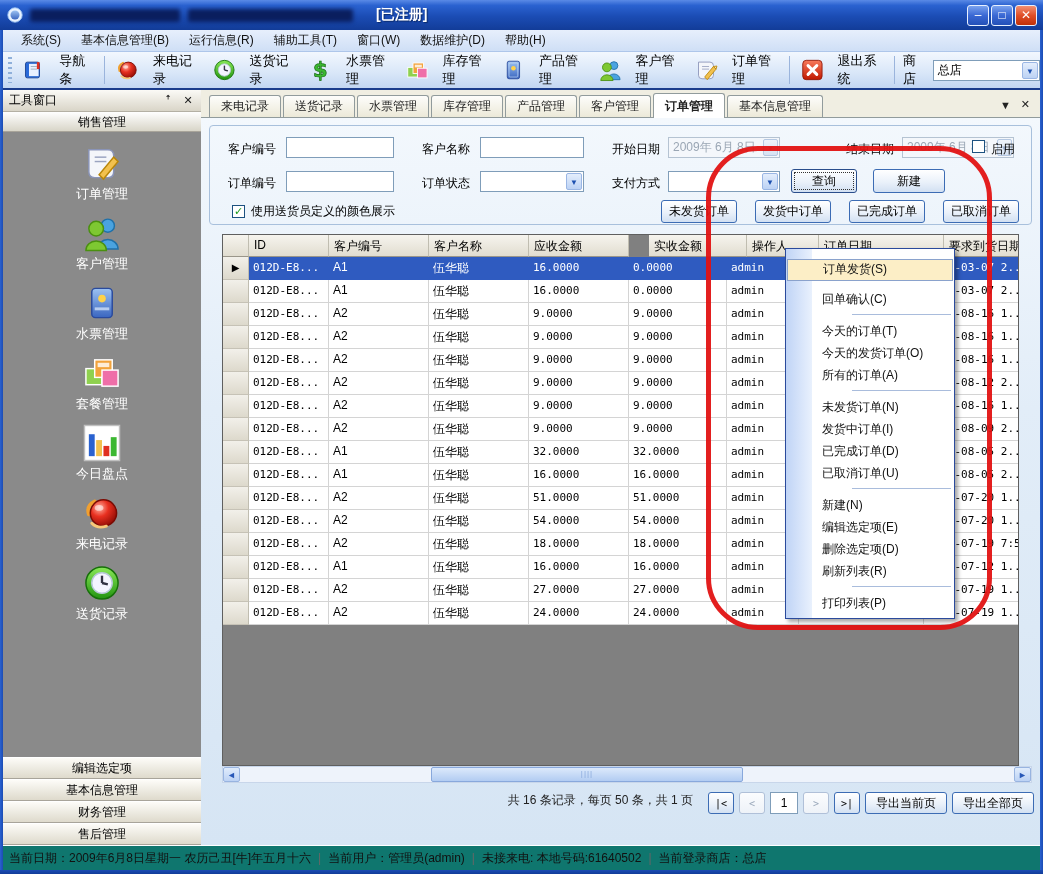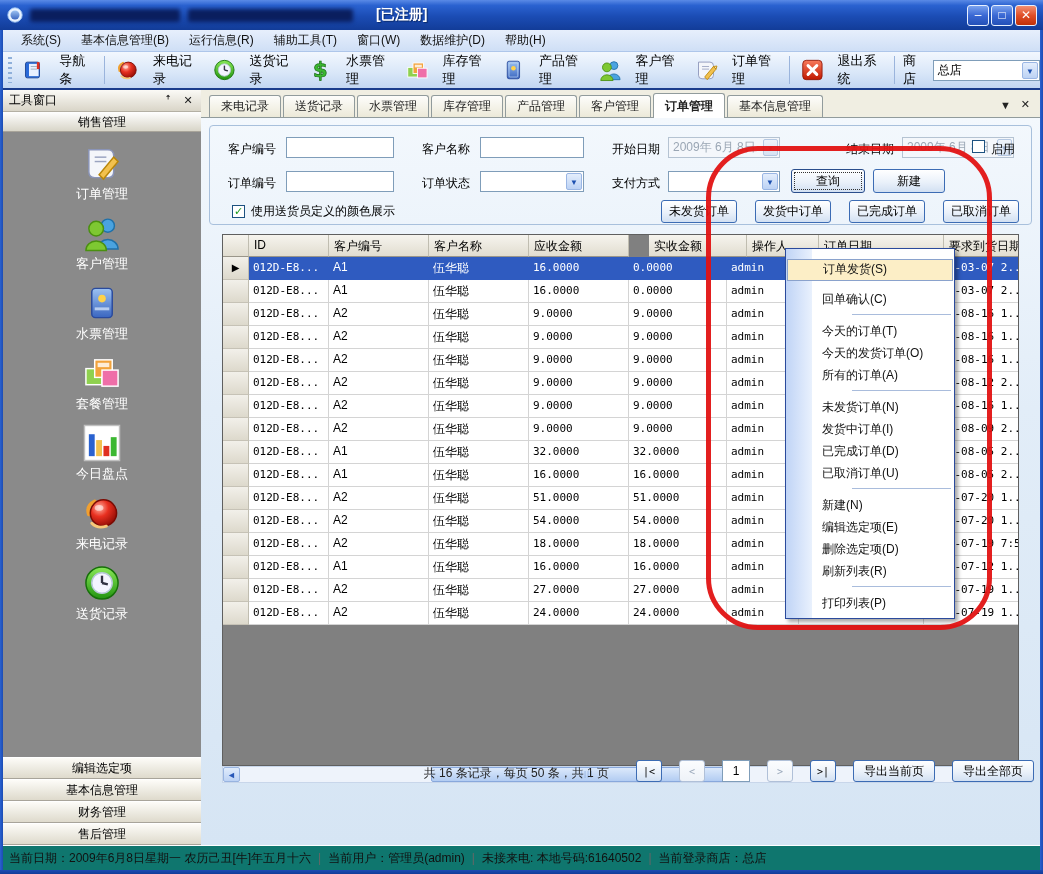--- a/index.html
+++ b/index.html
@@ -79,21 +79,21 @@
     border:1px solid #a8c0dc; border-radius:4px; }
   .flabel { position:absolute; font-size:12px; color:#000; white-space:nowrap; }
   .finput { position:absolute; height:21px; background:#fff; border:1px solid #7f9db9; font-size:12px; padding:0 3px; }
   .fcombo { position:absolute; height:21px; }
   .datebox { position:absolute; height:21px; border:1px solid #b5c3d2; background:#f4f7fb; display:flex; align-items:center; }
   .datebox .val { flex:1; font-size:12px; color:#9aa6b4; padding:13px 4px; white-space:nowrap; }
   .datebox .arr { width:15px; height:17px; margin:1px; text-align:center; font-size:8px; line-height:17px; color:#9aaccb;
     background:linear-gradient(180deg,#eef3fa,#d6e2f2); border:1px solid #b5c8e2; border-radius:2px; }
   .xpbtn { border:1px solid #3c6cb4; border-radius:3px; background:linear-gradient(180deg,#ffffff,#eaf1fa 55%,#d2e0f2);
     font-size:12px; color:#000; cursor:pointer; font-family:inherit; }
-  .qbtn { position:absolute; left:581px; top:43px; width:74px; height:24px; border-color:#2a4e8c;
+  .qbtn { position:absolute; left:581px; top:43px; width:66px; height:24px; border-color:#2a4e8c;
     outline:1px dotted #333; outline-offset:-4px; }
   .nbtn { position:absolute; left:663px; top:43px; width:72px; height:24px; }
   .cb { width:13px; height:13px; background:#fff; border:1px solid #1c5180; display:inline-block;
     text-align:center; line-height:11px; font-size:11px; color:#1a9a1a; font-weight:bold; cursor:pointer; }
   .colorrow { position:absolute; left:8px; right:8px; top:80px; height:26px; }
   .colorrow .cbwrap { position:absolute; left:23px; top:5px; display:flex; gap:6px; align-items:center; font-size:12px; }
   .stbtns { position:absolute; right:13px; top:2px; display:flex; gap:18px; }
   .stbtn { min-width:76px; height:23px; padding:0 7px; }
 
   
@@ -127,22 +127,22 @@
     border:1px solid #c8d6ea; display:flex; }
   .harr { width:17px; height:15px; background:linear-gradient(180deg,#e0ecfc,#bcd2f4); border:1px solid #98b4e0;
     border-radius:2px; color:#2858b8; font-size:9px; line-height:14px; text-align:center; cursor:pointer; flex:0 0 17px; }
   .htrack { position:relative; flex:1; }
   .hthumb { position:absolute; left:191px; top:0; width:312px; height:15px;
     background:linear-gradient(180deg,#dcE9fb,#b2ccf2); border:1px solid #88a8dc; border-radius:2px; cursor:grab; }
   .hthumb::after { content:"||||"; position:absolute; left:50%; top:1px; transform:translateX(-50%);
     font-size:8px; letter-spacing:1px; color:#88a8dc; }
 
   
-  .pagbar { position:absolute; left:0; right:6px; top:638px; height:26px;
-    display:flex; justify-content:flex-end; align-items:flex-end; gap:17px; }
+  .pagbar { position:absolute; left:0; right:6px; top:674px; height:26px;
+    display:flex; justify-content:flex-end; align-items:flex-start; gap:5px; }
   .pagsum { font-size:12px; color:#222; margin-right:10px; }
   .navbtn { width:26px; height:22px; font-family:"DejaVu Sans Mono",monospace; font-size:10px; }
   .navbtn.dis { border-color:#b0c0d8; color:#9aa8ba; background:linear-gradient(180deg,#fbfcfe,#eef2f8); }
   .pagebox { width:28px; height:22px; background:#fff; border:1px solid #7f9db9; text-align:center; font-size:12px; line-height:20px; }
   .expbtn { height:22px; padding:0 10px; }
 
   
   .cmenu { position:absolute; left:785px; top:248px; width:170px; background:#fff;
     border:1px solid #2a4a9c; box-shadow:3px 3px 4px rgba(0,0,0,.35); z-index:40; padding:2px 0 3px 0; }
   .cmenu::before { content:""; position:absolute; left:0; top:0; bottom:0; width:26px;

